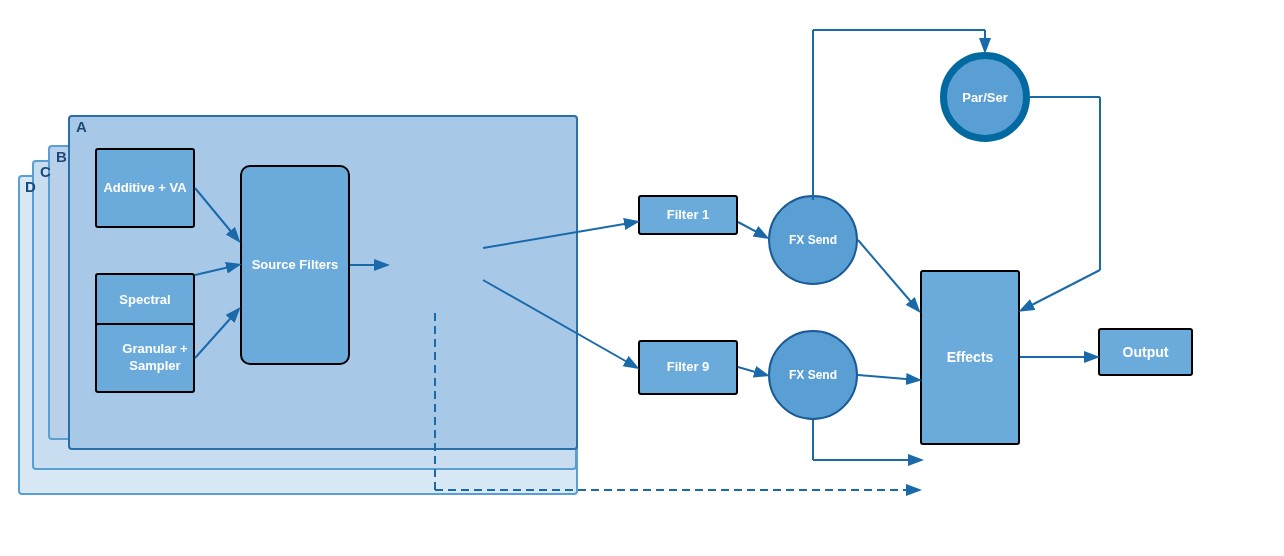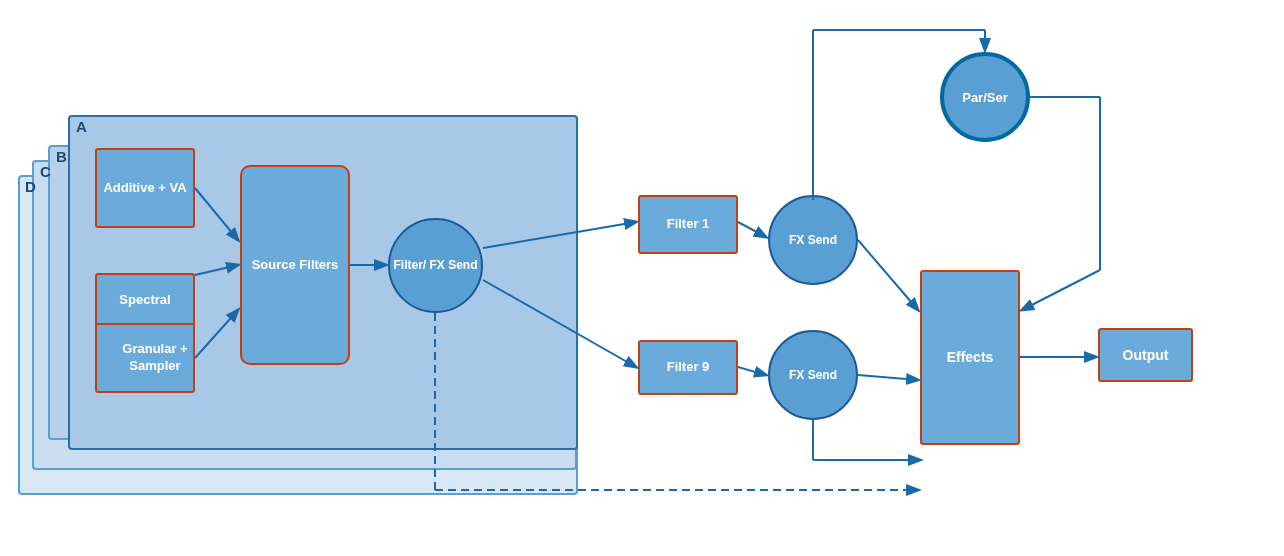--- a/index.html
+++ b/index.html
@@ -71,21 +71,21 @@
       position: absolute;
       left: 25px; top: 178px;
       font-size: 15px;
       font-weight: bold;
       color: #1a4a7a;
     }
     
     .block {
       position: absolute;
       background: #6aabdc;
-      border: 2px solid #c2410c;
+      border: 2px solid #000000;
       border-radius: 3px;
       display: flex;
       align-items: center;
       justify-content: center;
       text-align: center;
       color: #fff;
       font-size: 13px;
       font-weight: bold;
       line-height: 1.3;
     }
@@ -117,48 +117,43 @@
 +
 VA</div>
   <div class="block" style="left:95px; top:248px; width:100px; height:55px;margin-top:25px;">Spectral</div>
   <div class="block" style="left:95px; top:323px; width:100px; height:70px;padding-left:20px;">Granular
 +
 Sampler</div>
 
   <div class="block" style="left:240px; top:165px; width:110px; height:200px;border-radius:10px;">Source
 Filters</div>
 
-  <div style="position:absolute; left:388px; top:218px; width:95px; height:95px;
-              background:#5a9fd4; border:2px solid #1a5a96; border-radius:50%;
-              display:flex; align-items:center; justify-content:center;
-              text-align:center; color:#fff; font-size:12px; font-weight:bold; line-height:1.3;">Filter/
-FX Send</div>
-
-  <div class="block" style="left:638px; top:195px; width:100px; height:59px;">Filter 1</div>
+
+  <div class="block" style="left:638px; top:195px; width:100px; height:40px;">Filter 1</div>
 
   <div class="block" style="left:638px; top:340px; width:100px; height:55px;">Filter 9</div>
 
   <div style="position:absolute; left:768px; top:195px; width:90px; height:90px;
               background:#5a9fd4; border:2px solid #1a5a96; border-radius:50%;
               display:flex; align-items:center; justify-content:center;
               text-align:center; color:#fff; font-size:12px; font-weight:bold;">FX Send</div>
 
   <div style="position:absolute; left:768px; top:330px; width:90px; height:90px;
               background:#5a9fd4; border:2px solid #1a5a96; border-radius:50%;
               display:flex; align-items:center; justify-content:center;
               text-align:center; color:#fff; font-size:12px; font-weight:bold;">FX Send</div>
 
   <div style="position:absolute; left:940px; top:52px; width:90px; height:90px;
-              background:#5a9fd4; border:4px solid #0369a1; border-radius:50%;
+              background:#5a9fd4; border:7px solid #0369a1; border-radius:50%;
               display:flex; align-items:center; justify-content:center;
               text-align:center; color:#fff; font-size:13px; font-weight:bold;">Par/Ser</div>
 
   <div class="block" style="left:920px; top:270px; width:100px; height:175px; font-size:14px;">Effects</div>
 
-  <div class="block" style="left:1098px; top:328px; width:95px; height:54px; font-size:14px;">Output</div>
+  <div class="block" style="left:1098px; top:328px; width:95px; height:48px; font-size:14px;">Output</div>
 
   <svg class="lines-svg" xmlns="http://www.w3.org/2000/svg">
     <defs>
       <marker id="arrow" markerWidth="8" markerHeight="8" refX="6" refY="3" orient="auto">
         <path d="M0,0 L0,6 L8,3 z" fill="#1a6aaa"></path>
       </marker>
       <marker id="arrow2" markerWidth="8" markerHeight="8" refX="6" refY="3" orient="auto">
         <path d="M0,0 L0,6 L8,3 z" fill="#1a6aaa"></path>
       </marker>
     </defs>

